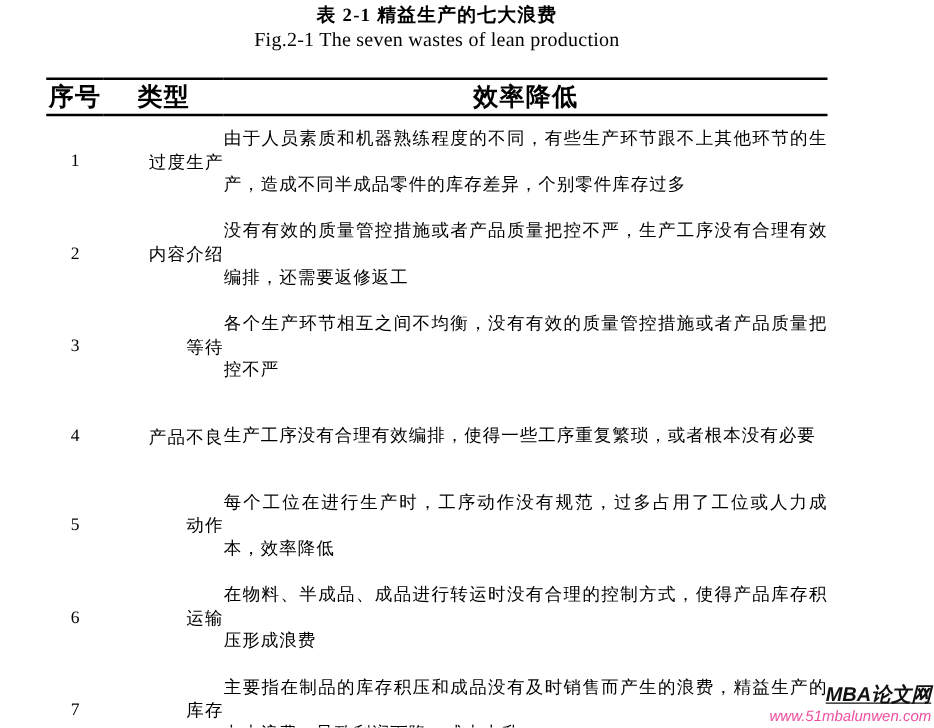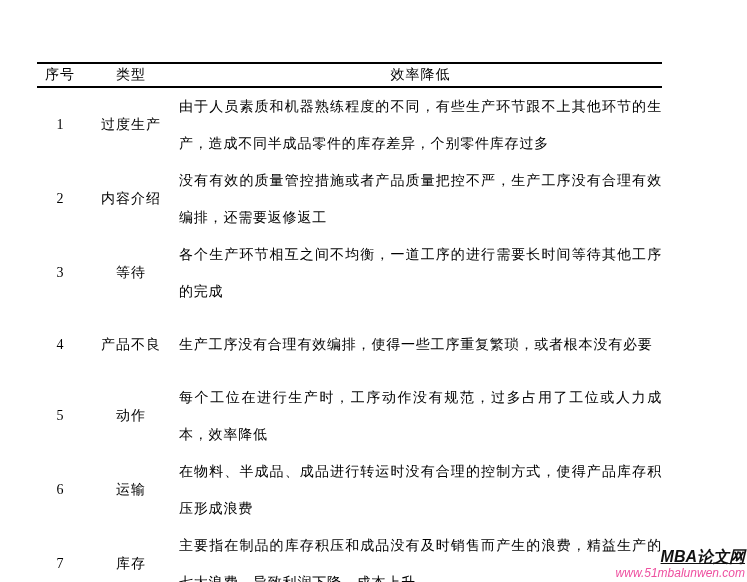--- a/index.html
+++ b/index.html
@@ -46,40 +46,40 @@
     border-collapse: collapse;
     table-layout: fixed;
     border-top: 2.5px solid #000;
     border-bottom: 2.5px solid #000;
   }
   table.wastes thead tr {
     height: 24px;
     border-bottom: 2.5px solid #000;
   }
   table.wastes th {
-    font-weight: normal;
-    font-size: 14px;
+    font-weight: bold;
+    font-size: 20px;
     letter-spacing: 1px;
     text-align: center;
     vertical-align: middle;
     padding: 0;
   }
   table.wastes tbody tr {
     height: 69px;
   }
   table.wastes td {
     vertical-align: middle;
     padding: 0;
   }
   td.cell-no {
     text-align: center;
     font-size: 14px;
   }
   td.cell-type {
-    text-align: center;
+    text-align: right;
     font-size: 14px;
     letter-spacing: 1px;
   }
   td.cell-desc {
     font-size: 14px;
     letter-spacing: 0.8px;
     line-height: 37px;
     text-align: justify;
     padding: 0 4px 0 2px;
   }
@@ -102,20 +102,24 @@
     font-size: 12px;
     color: #ee4f9f;
     margin-top: 1px;
   }
 </style>
 </head>
 <body>
 
 <div class="page">
 
+  <div class="caption">
+    <div class="caption-zh">表 2-1 精益生产的七大浪费</div>
+    <div class="caption-en">Fig.2-1 The seven wastes of lean production</div>
+  </div>
 
   <table class="wastes">
     <colgroup>
       <col style="width:46px">
       <col style="width:96px">
       <col style="width:483px">
     </colgroup>
     <thead>
       <tr>
         <th>序号</th>
@@ -130,21 +134,21 @@
         <td class="cell-desc">由于人员素质和机器熟练程度的不同，有些生产环节跟不上其他环节的生产，造成不同半成品零件的库存差异，个别零件库存过多</td>
       </tr>
       <tr>
         <td class="cell-no">2</td>
         <td class="cell-type">内容介绍</td>
         <td class="cell-desc">没有有效的质量管控措施或者产品质量把控不严，生产工序没有合理有效编排，还需要返修返工</td>
       </tr>
       <tr>
         <td class="cell-no">3</td>
         <td class="cell-type">等待</td>
-        <td class="cell-desc">各个生产环节相互之间不均衡，一道工序的进行需要长时间等待其他工序的完成</td>
+        <td class="cell-desc">各个生产环节相互之间不均衡，没有有效的质量管控措施或者产品质量把控不严</td>
       </tr>
       <tr>
         <td class="cell-no">4</td>
         <td class="cell-type">产品不良</td>
         <td class="cell-desc">生产工序没有合理有效编排，使得一些工序重复繁琐，或者根本没有必要</td>
       </tr>
       <tr>
         <td class="cell-no">5</td>
         <td class="cell-type">动作</td>
         <td class="cell-desc">每个工位在进行生产时，工序动作没有规范，过多占用了工位或人力成本，效率降低</td>

